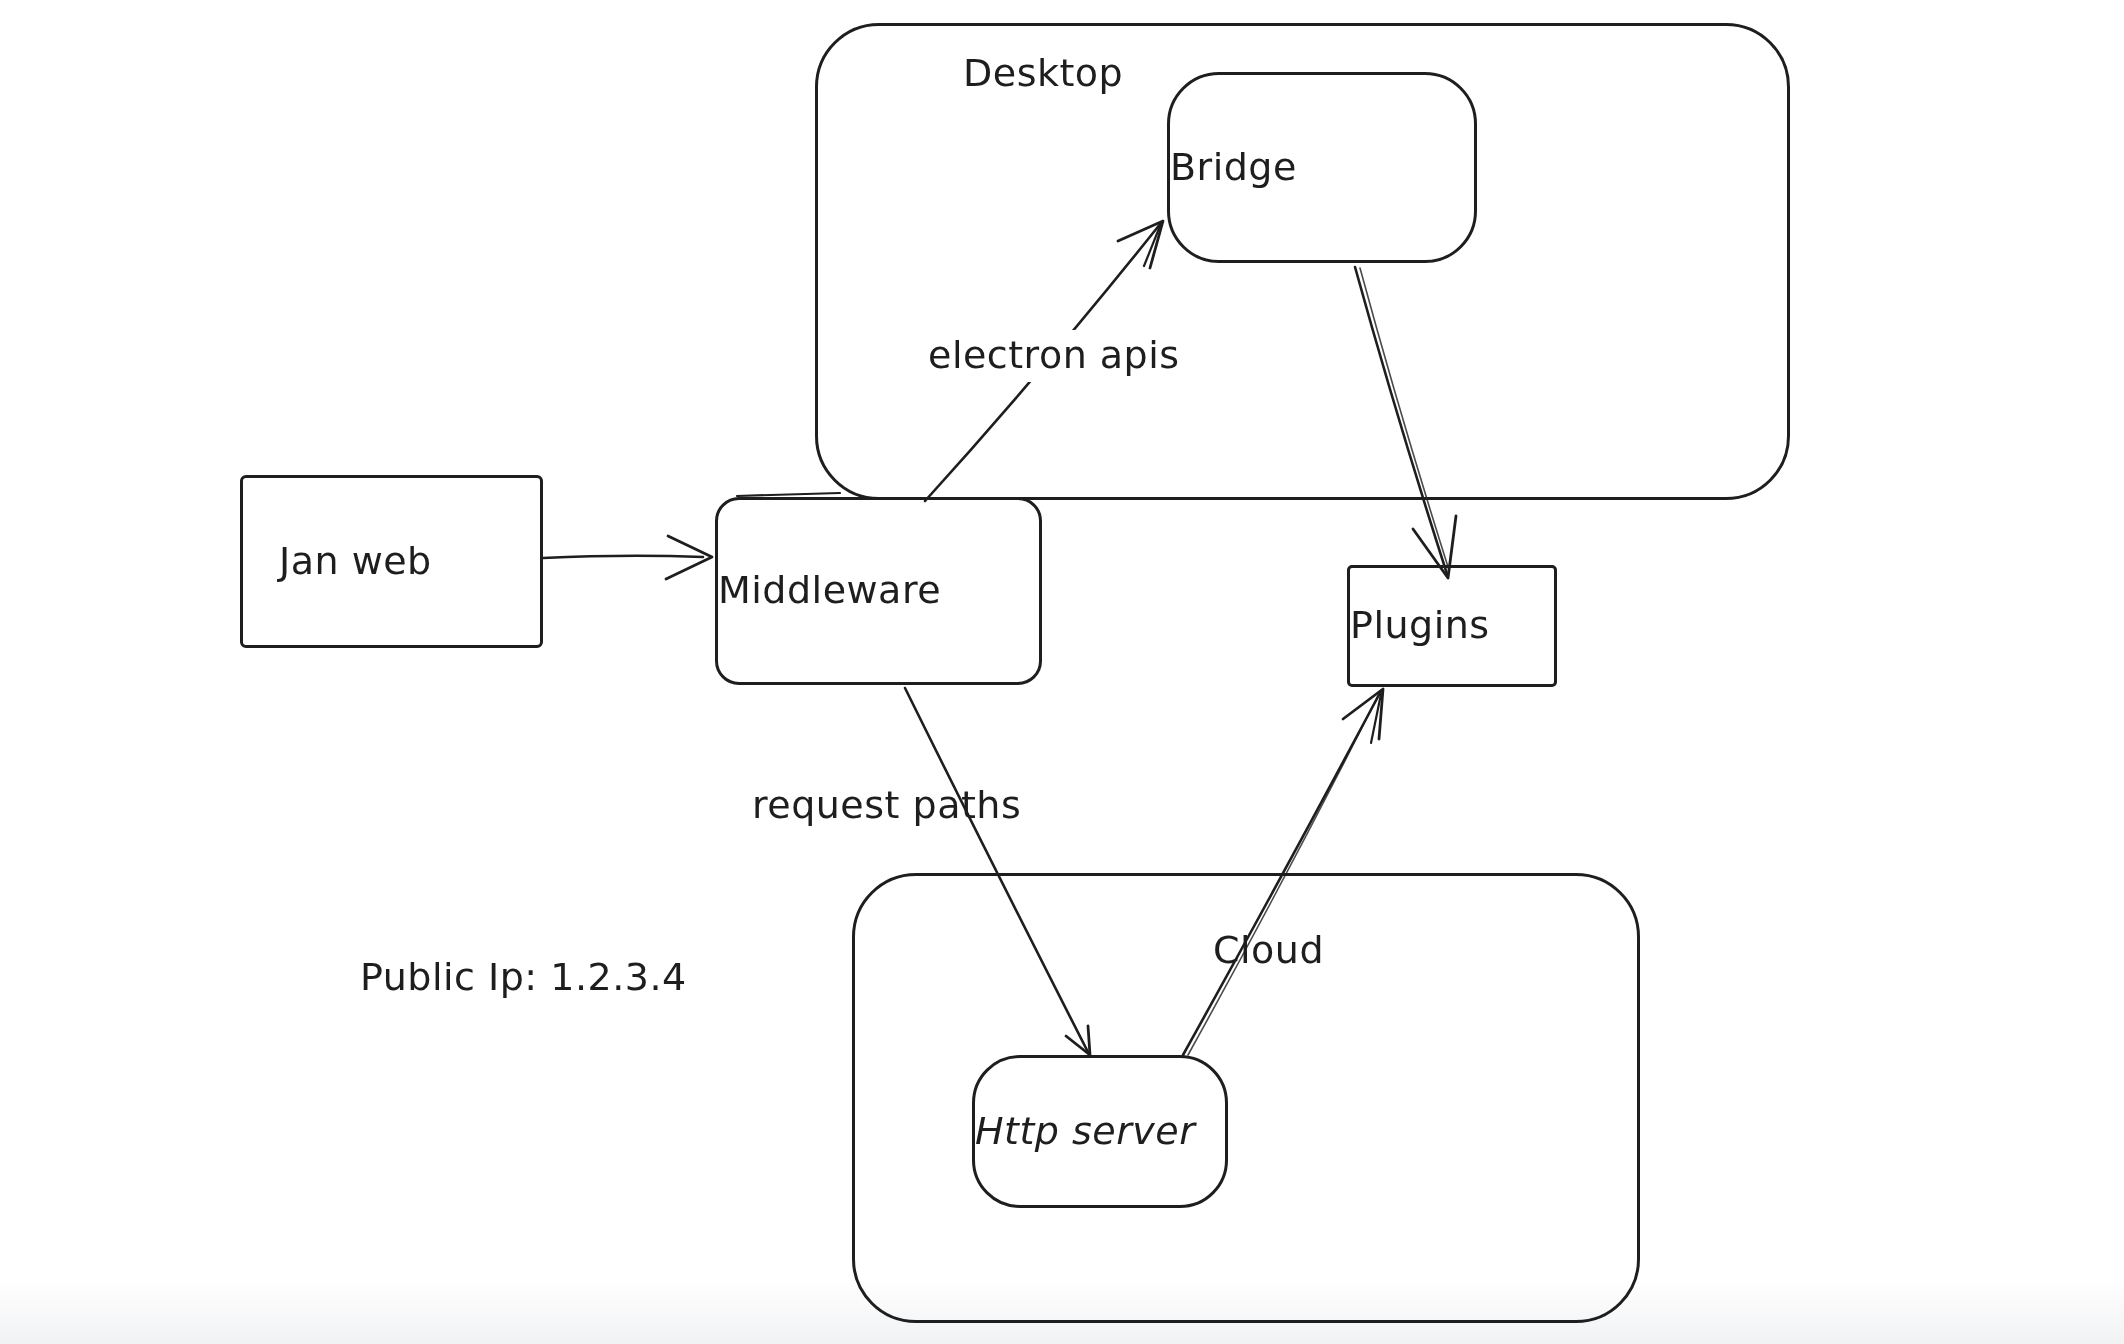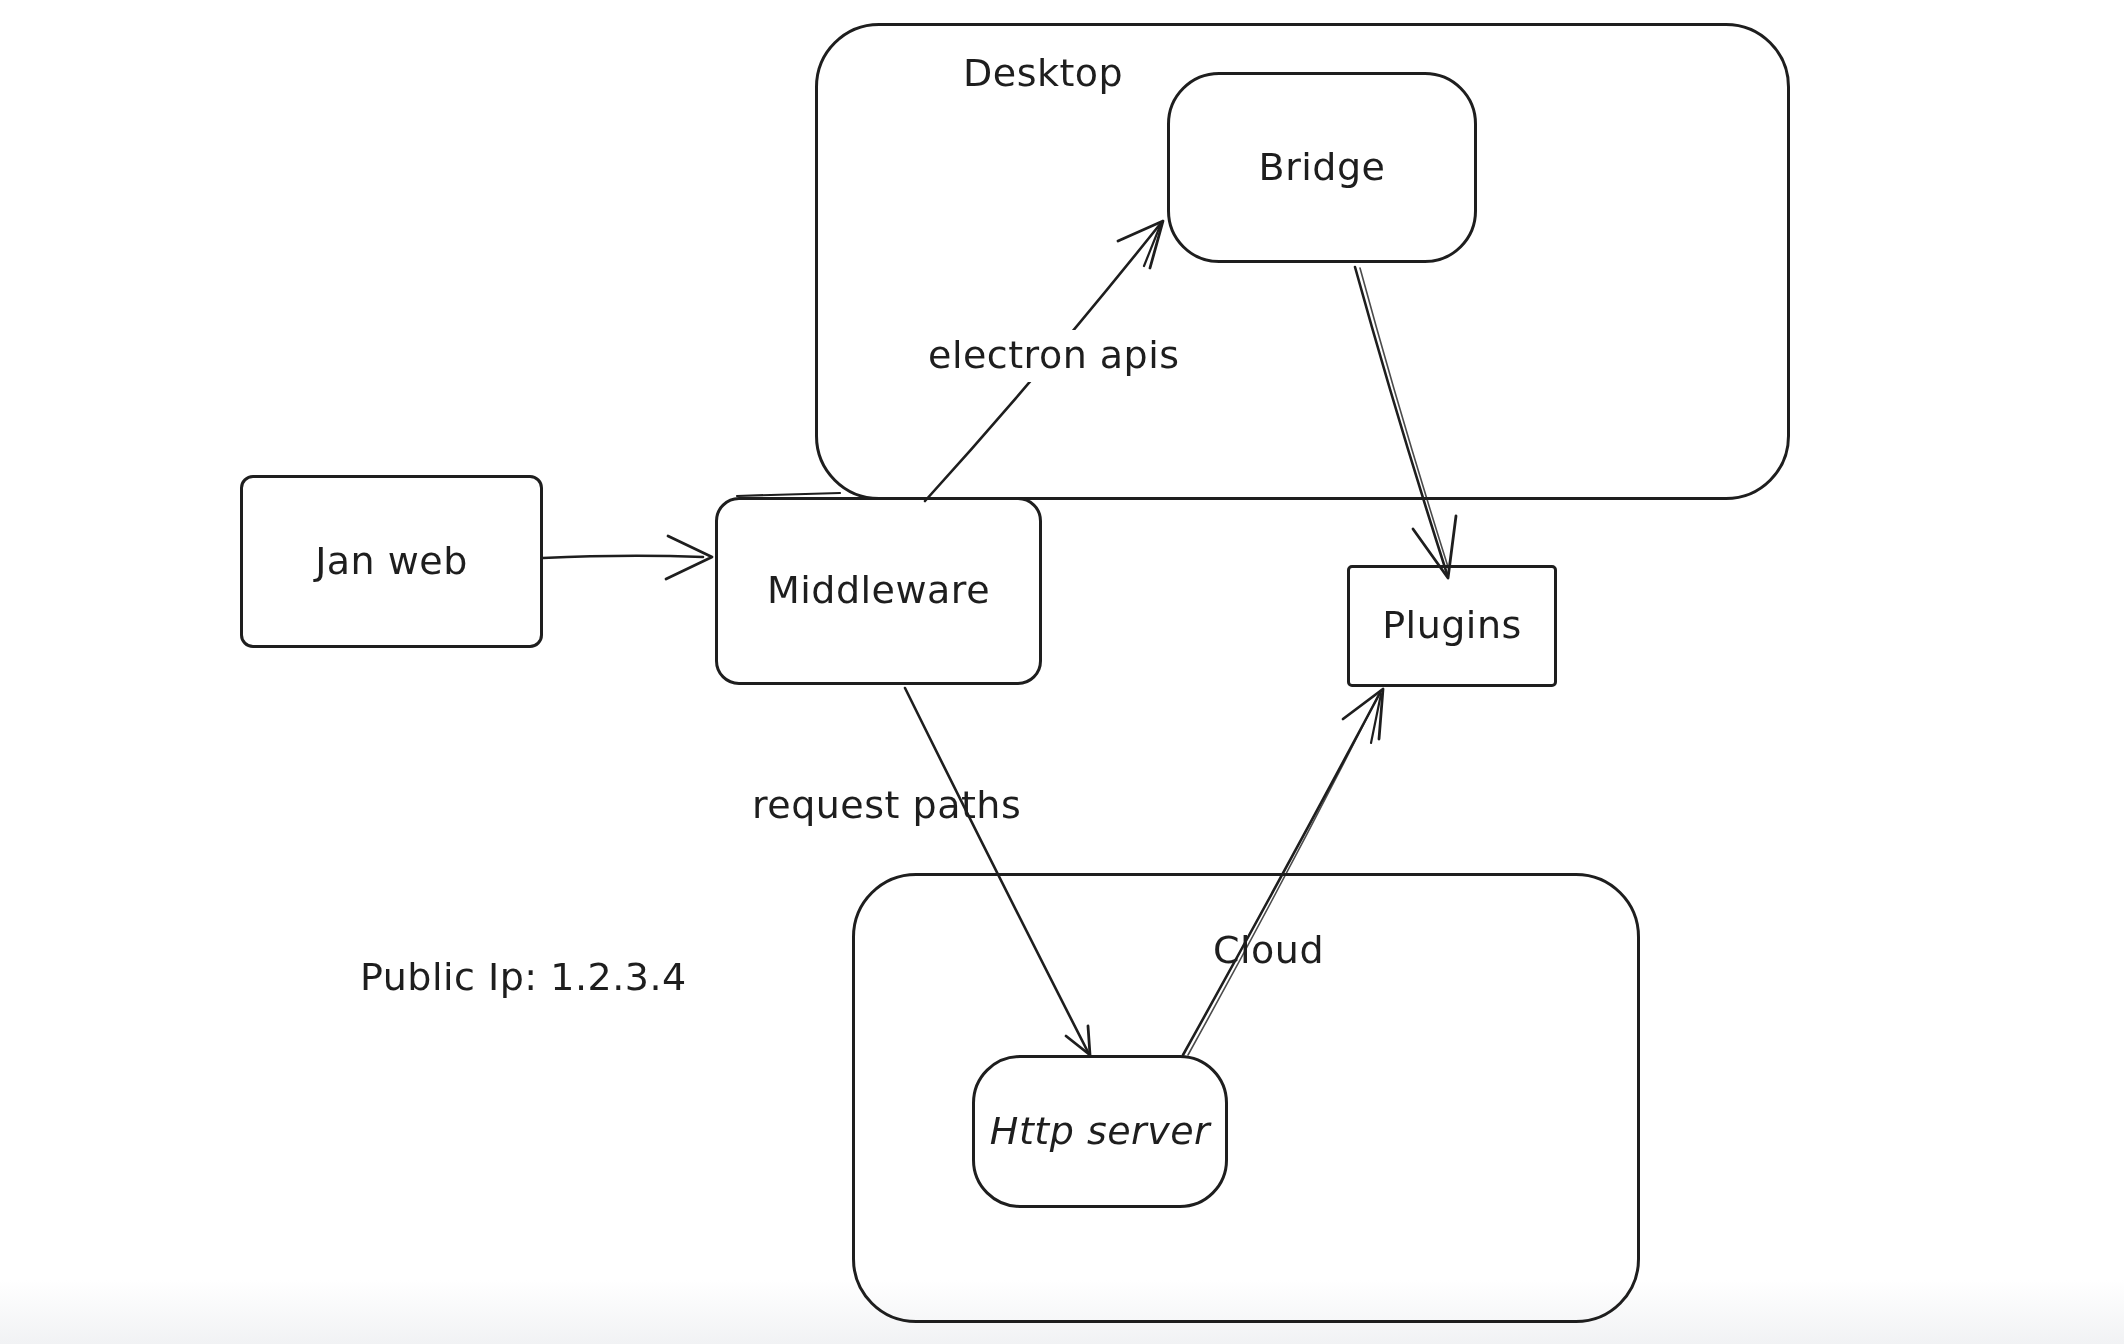--- a/index.html
+++ b/index.html
@@ -22,41 +22,41 @@
   svg.edges path.ghost { stroke-width:1.6; opacity:.8; }
   svg.edges path.head  { stroke-width:2.8; }
   svg.edges path.sketch{ stroke-width:2.2; }
 
   .shape {
     position:absolute; box-sizing:border-box;
     border:3px solid var(--ink,#1e1e1e);
     background:transparent;
     z-index:2;
   }
-  .node { display:flex; align-items:center; justify-content:center; }
+  .node { display:flex; align-items:center; }
   .node .lbl {
     font-size:38px; line-height:1.2; white-space:nowrap;
     letter-spacing:.5px;
   }
   .freelabel {
     position:absolute; z-index:3;
     font-size:38px; line-height:1.25; white-space:nowrap;
     letter-spacing:.5px;
   }
   .freelabel.masked { background:#ffffff; padding:2px 6px; }
   .annotation {
     position:absolute; z-index:3;
     font-size:38px; line-height:1.53; white-space:nowrap;
     letter-spacing:.5px;
   }
 
   
   #desktop-box   { left:815px;  top:23px;   width:975px; height:477px; border-radius:64px; }
   #cloud-box     { left:852px;  top:873px;  width:788px; height:450px; border-radius:64px; }
-  #janweb-box    { left:240px;  top:475px;  width:303px; height:173px; border-radius:13px; }
+  #janweb-box    { left:240px;  top:475px;  width:303px; height:173px; border-radius:6px;padding-left:36px; }
   #middleware-box{ left:715px;  top:497px;  width:327px; height:188px; border-radius:24px; }
   #bridge-box    { left:1167px; top:72px;   width:310px; height:191px; border-radius:52px; }
   #plugins-box   { left:1347px; top:565px;  width:210px; height:122px; border-radius:5px; }
   #httpserver-box{ left:972px;  top:1055px; width:256px; height:153px; border-radius:48px;font-style:italic; }
 
   #desktop-label { left:963px;  top:50px;  }
   #cloud-label   { left:1213px; top:927px; }
   #electron-apis-label { left:922px; top:330px; }
   #request-paths-label { left:752px; top:782px; }
   #annotation-text     { left:350px; top:948px;margin-left:10px; }

